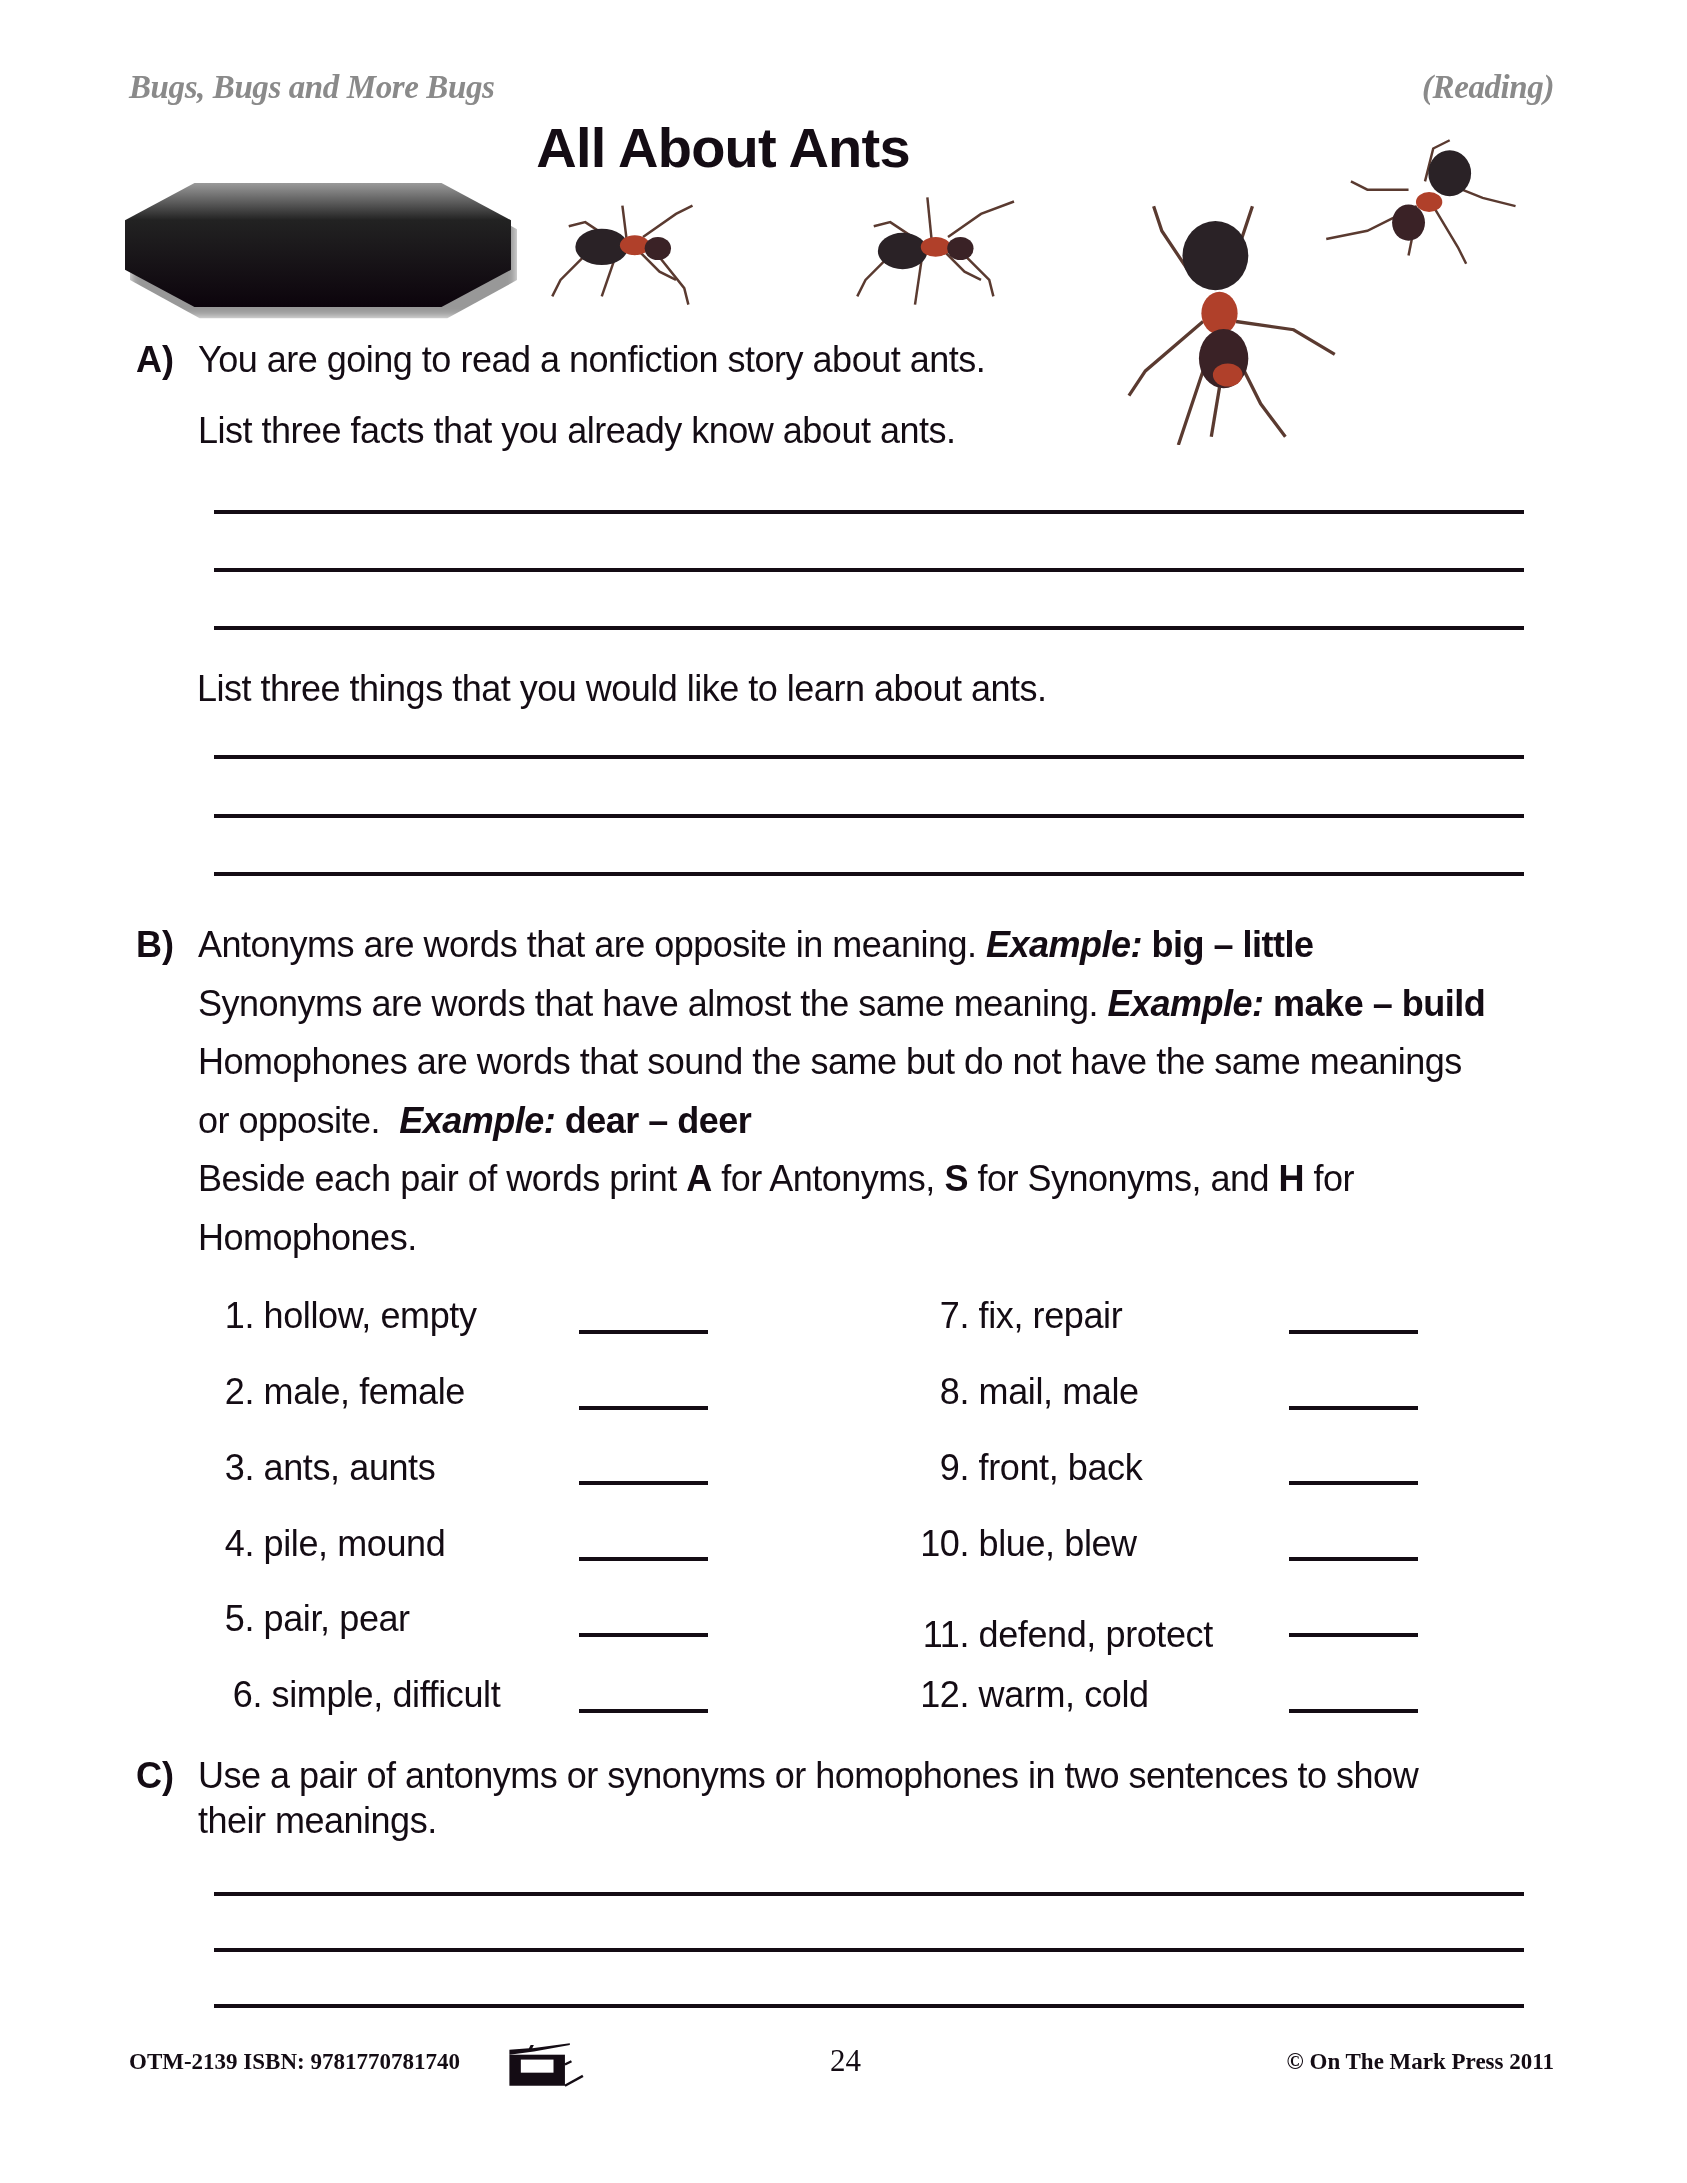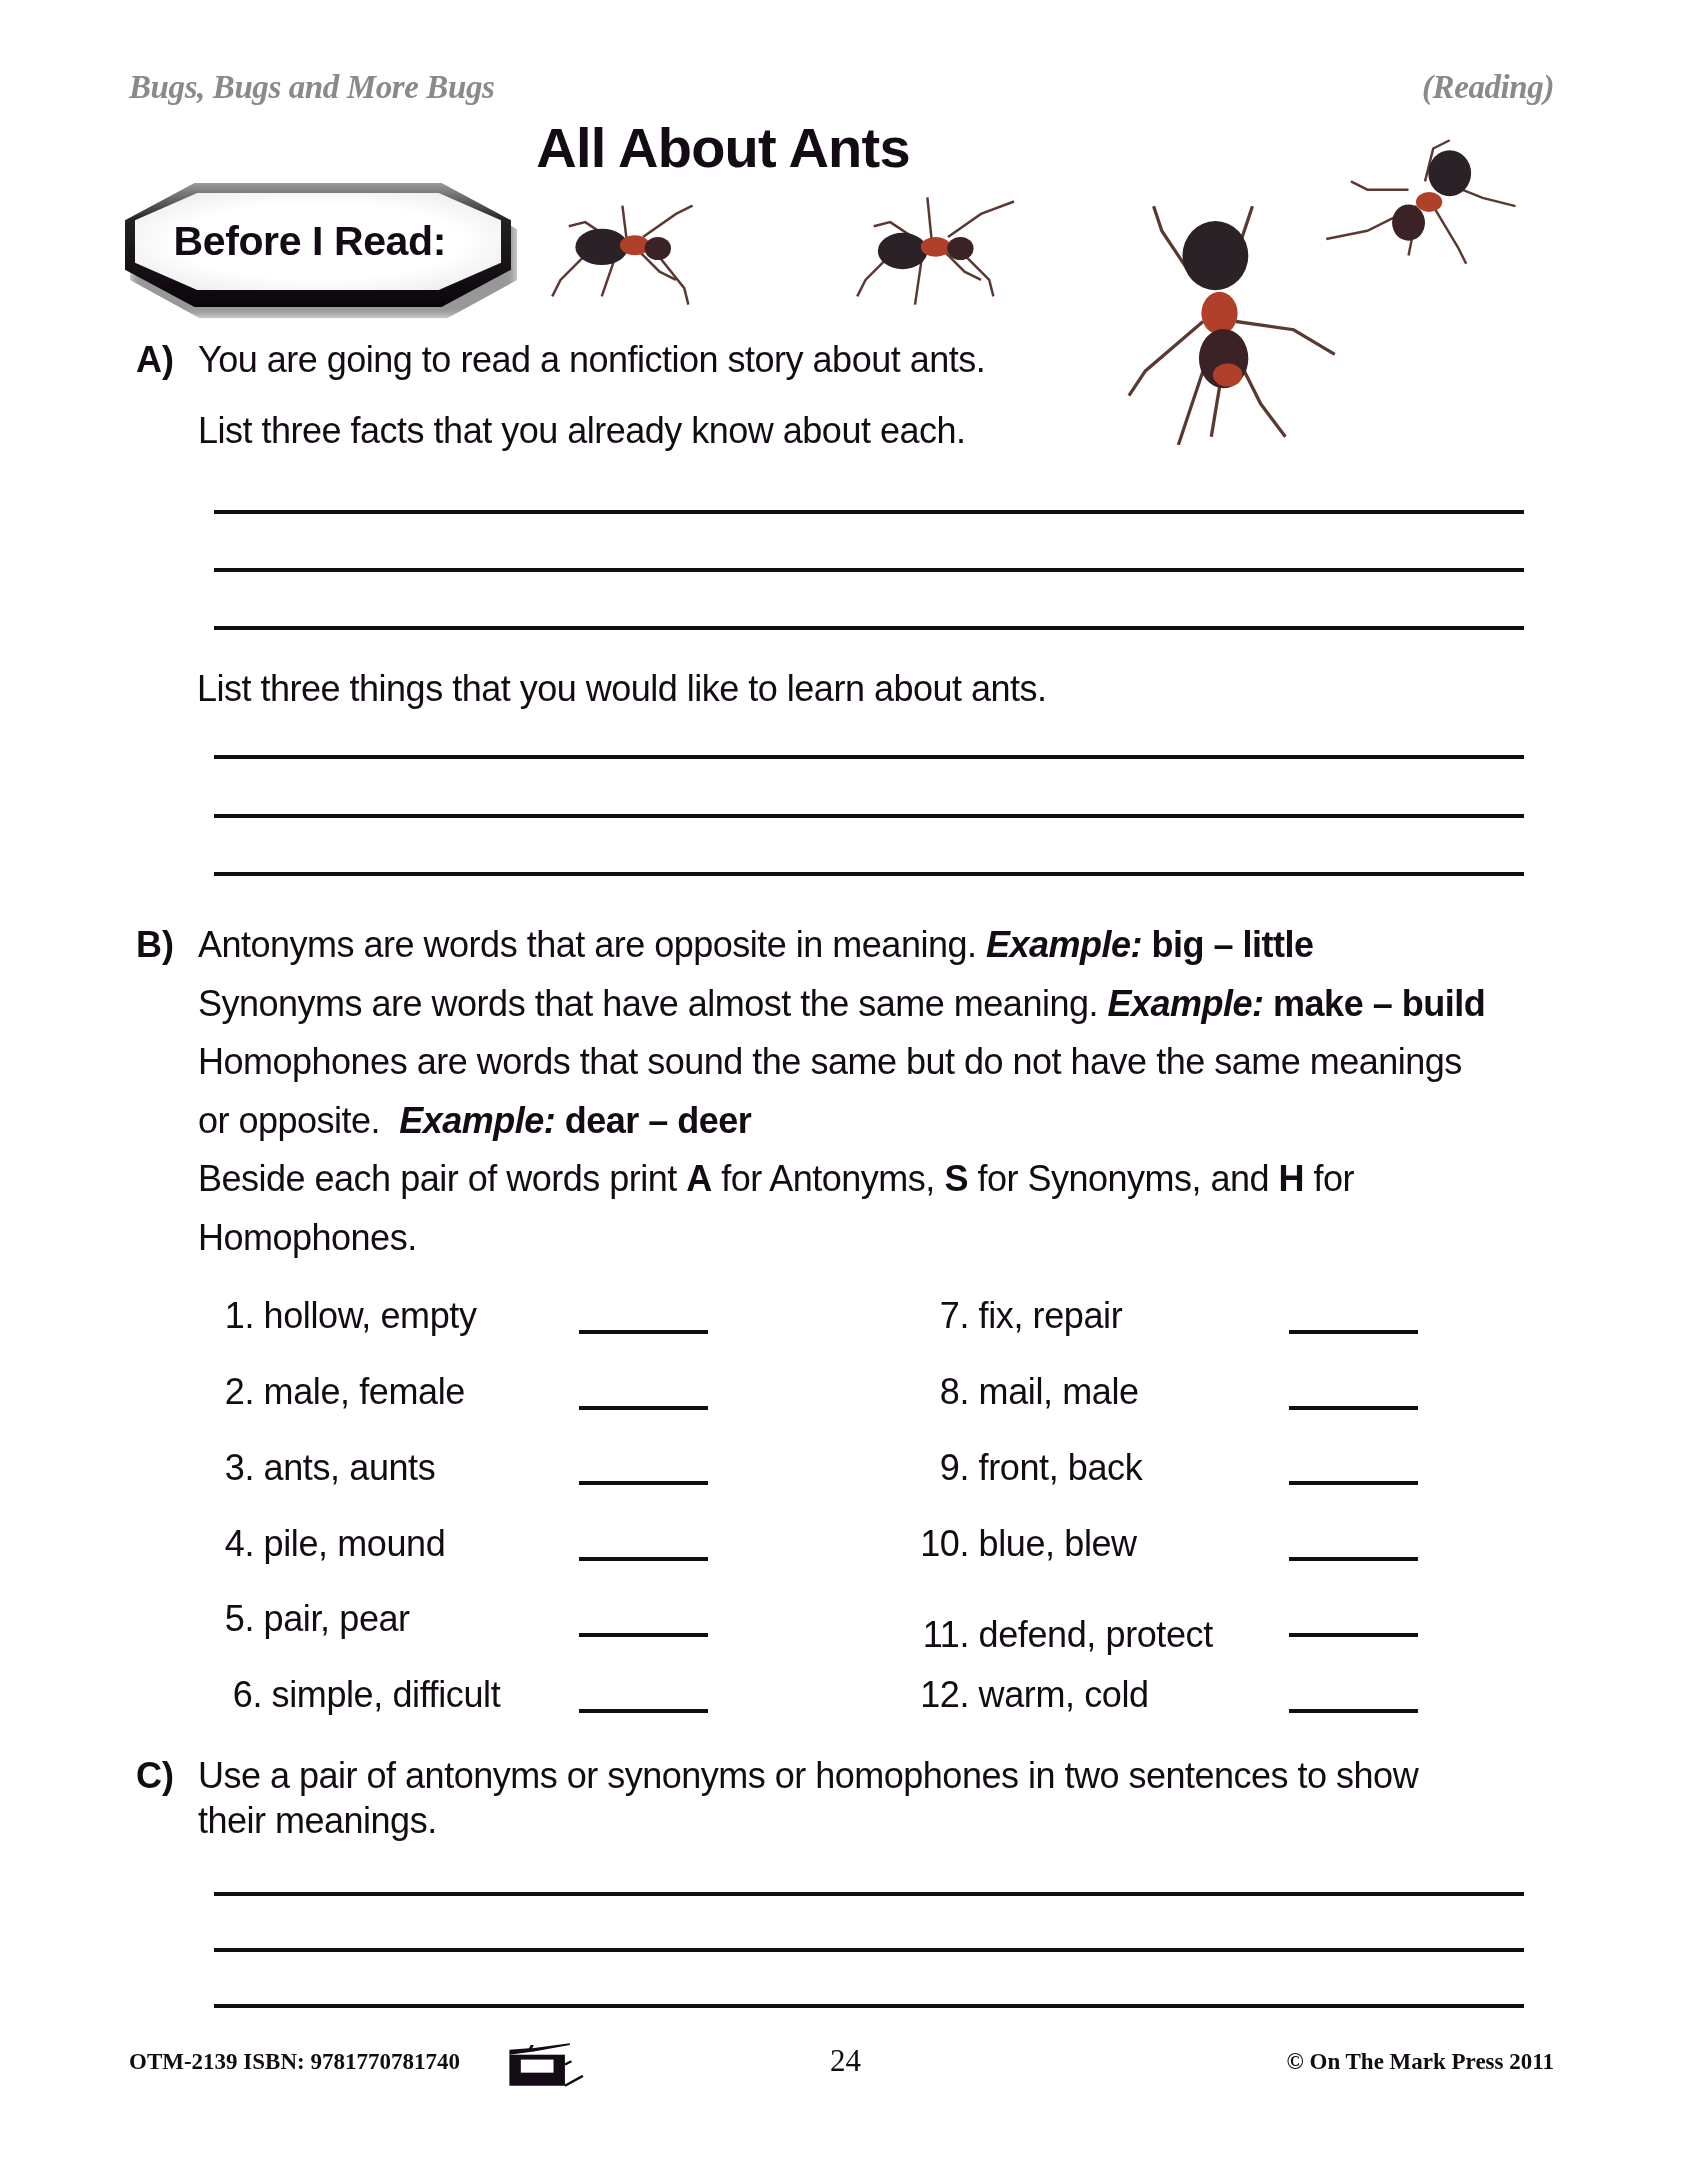--- a/index.html
+++ b/index.html
@@ -35,23 +35,20 @@
 <body>
 
 <div class="abs hdr" style="left:129px;">Bugs, Bugs and More Bugs</div>
 <div class="abs hdr" style="right:133px;">(Reading)</div>
 
 <div class="abs title">All About Ants</div>
 
 <div class="abs octagon-wrap">
   <div class="octagon-shadow"></div>
   <div class="octagon-outer"></div>
-  <div class="octagon-inner">
-    <span class="octagon-label">Before I Read:</span>
-  </div>
 </div>
 
 <svg class="ant" style="left:544px;top:189px;" width="198" height="124" viewBox="0 0 240 150">
   <g stroke="#5a3a30" stroke-width="3" fill="none">
     <path d="M60 70 L20 110 L10 130"></path>
       <path d="M90 72 L70 130"></path>
       <path d="M110 70 L140 100 L160 110"></path>
     <path d="M100 60 L95 20"></path>
       <path d="M120 58 L160 30 L180 20"></path>
       <path d="M80 60 L50 40 L30 45"></path>
@@ -99,21 +96,21 @@
     <path d="M150 60 L200 80 L240 90"></path>
       <path d="M120 100 L110 150"></path>
   </g>
   <ellipse cx="160" cy="50" rx="26" ry="28" fill="#2a2226"></ellipse>
   <ellipse cx="135" cy="85" rx="16" ry="12" fill="#b0402a"></ellipse>
   <ellipse cx="110" cy="110" rx="20" ry="22" fill="#3a2226"></ellipse>
 </svg>
 
 <div class="abs label-letter" style="left:136px;top:339px;">A)</div>
 <div class="abs body-text" style="left:198px;top:339px;">You are going to read a nonfiction story about ants.</div>
-<div class="abs body-text" style="left:198px;top:410px;">List three facts that you already know about each.</div>
+<div class="abs body-text" style="left:198px;top:410px;">List three facts that you already know about ants.</div>
 
 <div class="abs rule" style="top:510px;"></div>
 <div class="abs rule" style="top:568px;"></div>
 <div class="abs rule" style="top:626px;"></div>
 
 <div class="abs body-text" style="left:197px;top:657px;margin-top:11px;">List three things that you would like to learn about ants.</div>
 
 <div class="abs rule" style="top:755px;"></div>
 <div class="abs rule" style="top:814px;"></div>
 <div class="abs rule" style="top:872px;"></div>

